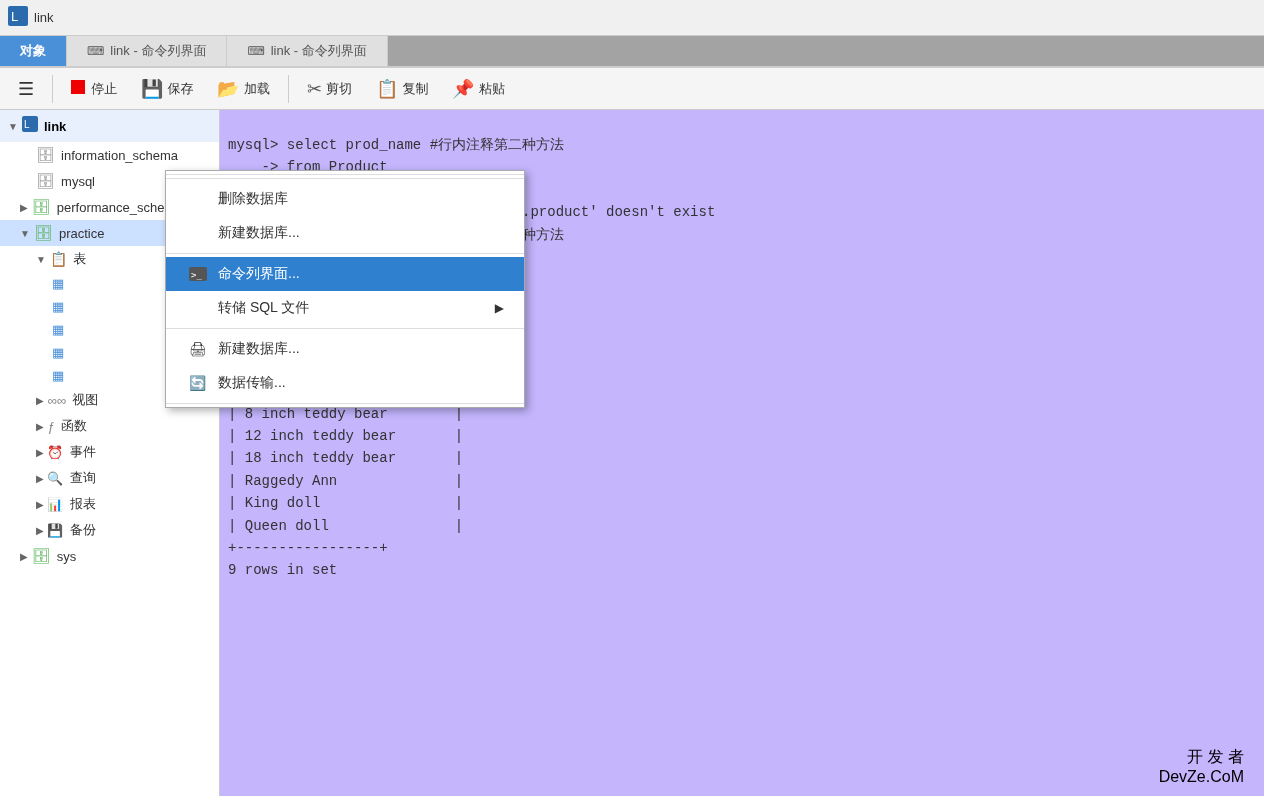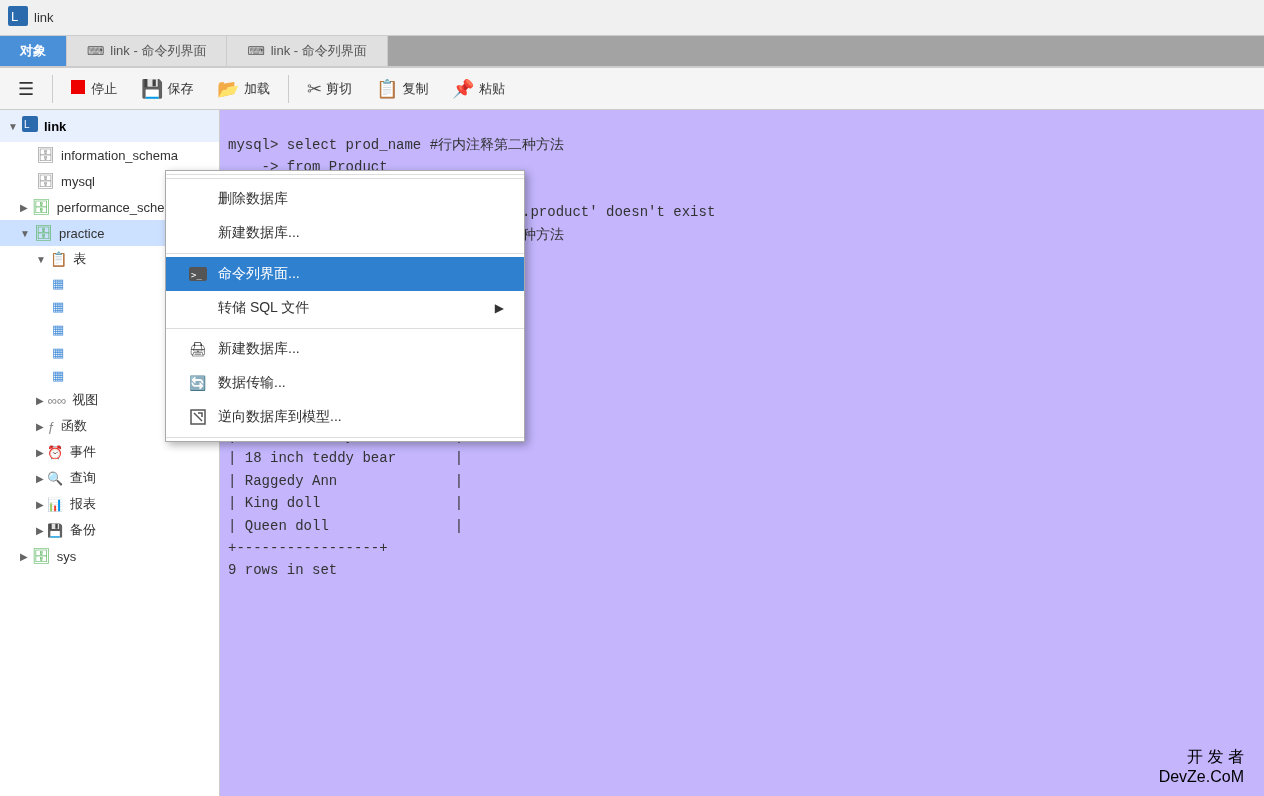--- a/index.html
+++ b/index.html
@@ -299,30 +299,20 @@
       <div class="menu-item">
         <span class="menu-item-icon">🖨</span>
         <span>新建数据库...</span>
       </div>
 
       <div class="menu-item">
         <span class="menu-item-icon">🔄</span>
         <span>数据传输...</span>
       </div>
 
-      <div class="menu-item">
-        <span class="menu-item-icon">
-          <svg width="16" height="16" viewBox="0 0 16 16">
-            <rect x="1" y="1" width="14" height="14" fill="none" stroke="#555" stroke-width="1.5"></rect>
-            <line x1="4" y1="4" x2="12" y2="12" stroke="#555" stroke-width="1.5"></line>
-            <polyline points="8,4 12,4 12,8" fill="none" stroke="#555" stroke-width="1.5"></polyline>
-          </svg>
-        </span>
-        <span>逆向数据库到模型...</span>
-      </div>
 
       <div class="menu-separator"></div>
 
     </div>
   </div>
 
   <div class="watermark">
     <div>开 发 者</div>
     <div>DevZe.CoM</div>
   </div>

